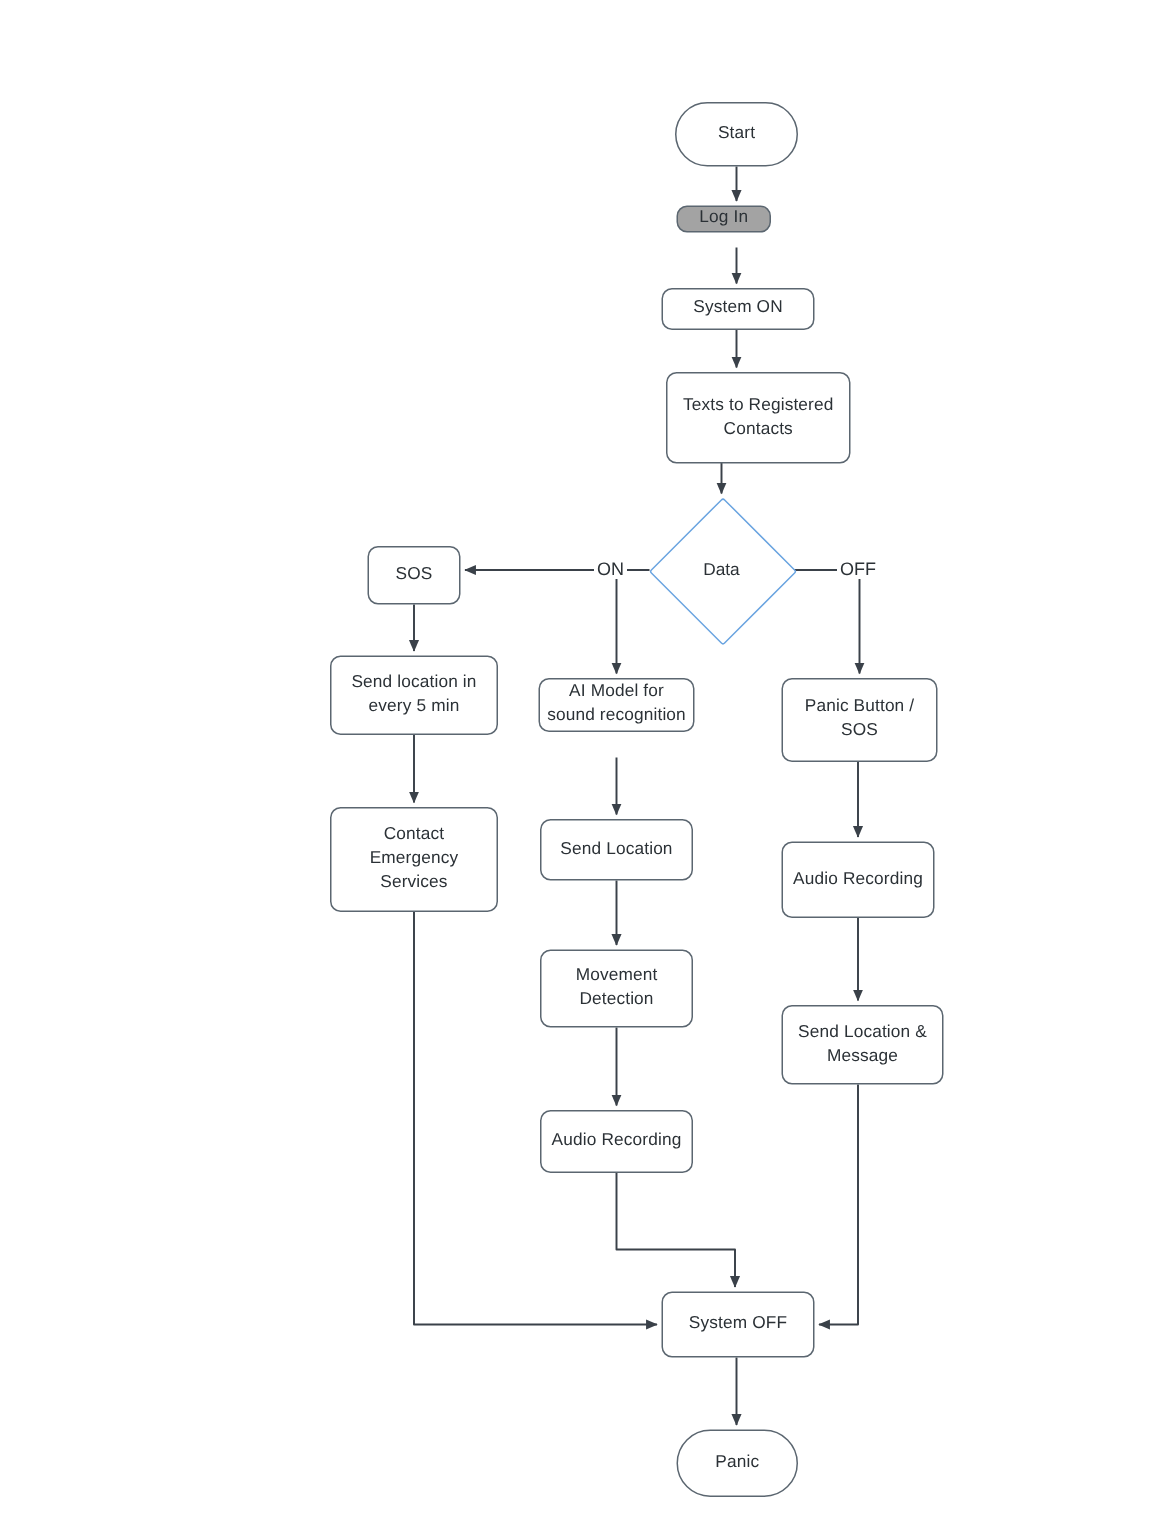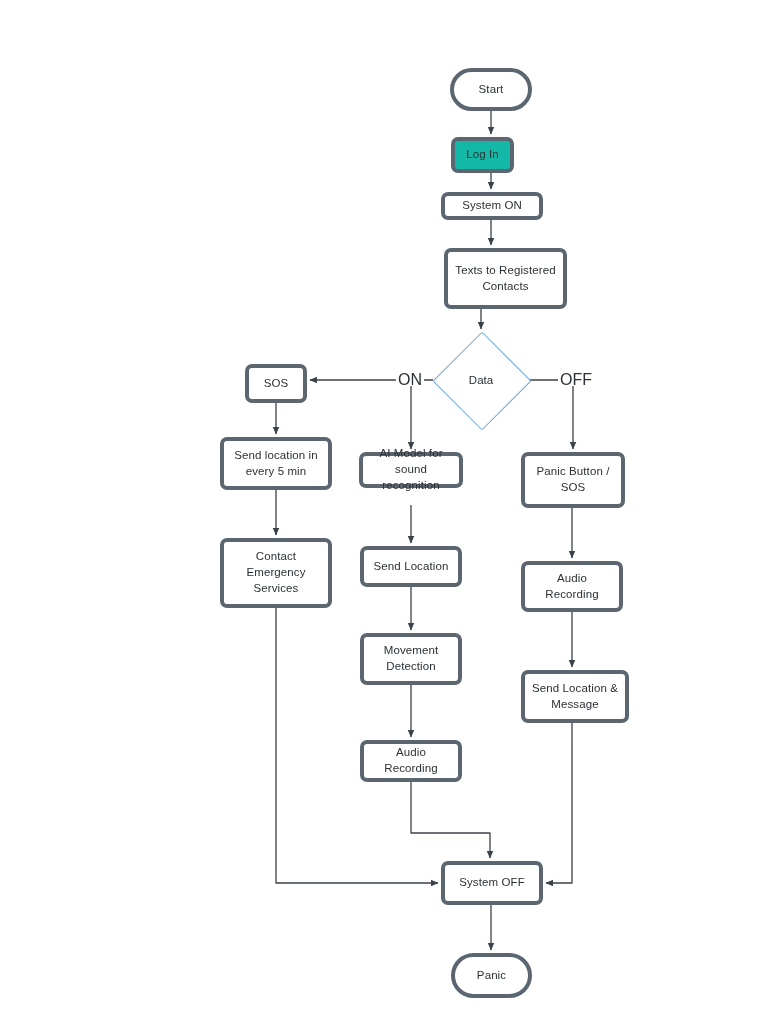--- a/index.html
+++ b/index.html
@@ -20,21 +20,21 @@
     left: 0;
     top: 0;
     width: 768px;
     height: 1024px;
     pointer-events: none;
   }
   .node {
     position: absolute;
     box-sizing: border-box;
     background: #ffffff;
-    border: 4px solid #6d28d9;
+    border: 1px solid #6d28d9;
     display: flex;
     align-items: center;
     justify-content: center;
     text-align: center;
     color: #2b3136;
     font-size: 11.5px;
     line-height: 1.38;
     letter-spacing: .1px;
     border-radius: 7px;
     padding: 2px 4px;
@@ -63,21 +63,21 @@
   }
   .diamond .dlabel {
     position: relative;
     z-index: 2;
     font-size: 11.5px;
     color: #2b3136;
   }
   .edge-label {
     position: absolute;
     background: #ffffff;
-    font-size: 16px;
+    font-size: 12px;
     color: #2b3136;
     padding: 0 2px;
     line-height: 13px;
   }
 </style>
 </head>
 <body>
 
 <div id="page">
 
@@ -104,21 +104,21 @@
         <path d="M411,782 L411,833 L490,833 L490,858" stroke="#3a4149" marker-end="url(#arrowhead)"></path>
         <path d="M572,508 L572,558" stroke="#3a4149" marker-end="url(#arrowhead)"></path>
         <path d="M572,612 L572,667" stroke="#3a4149" marker-end="url(#arrowhead)"></path>
         <path d="M572,723 L572,883 L546,883" stroke="#3a4149" marker-end="url(#arrowhead)"></path>
         <path d="M491,905 L491,950" stroke="#3a4149" marker-end="url(#arrowhead)"></path>
       </g>
   </svg>
 
   <div id="node-layer">
       <div class="node terminator" style="left: 450px; top: 68px; width: 82px; height: 43px; border-color: rgb(91, 102, 112); background: rgb(255, 255, 255); color: rgb(43, 49, 54); border-radius: 22px;">Start</div>
-      <div class="node" style="left: 451px; top: 137px; width: 63px; height: 36px; border-color: rgb(91, 102, 112); background: #14b8a6; color: rgb(43, 49, 54);">Log In</div>
+      <div class="node" style="left: 451px; top: 137px; width: 63px; height: 18px; border-color: rgb(91, 102, 112); background: #a3a3a3; color: rgb(43, 49, 54);">Log In</div>
       <div class="node" style="left: 441px; top: 192px; width: 102px; height: 28px; border-color: rgb(91, 102, 112); background: rgb(255, 255, 255); color: rgb(43, 49, 54);">System ON</div>
       <div class="node" style="left: 444px; top: 248px; width: 123px; height: 61px; border-color: rgb(91, 102, 112); background: rgb(255, 255, 255); color: rgb(43, 49, 54);">Texts to Registered
 Contacts</div>
       <div class="diamond" style="left: 433px; top: 332px; width: 96px; height: 96px;">
         <div class="dshape" style="border-color: rgb(106, 164, 224);"></div>
         <div class="dlabel">Data</div>
       </div>
       <div class="node" style="left: 245px; top: 364px; width: 62px; height: 39px; border-color: rgb(91, 102, 112); background: rgb(255, 255, 255); color: rgb(43, 49, 54);">SOS</div>
       <div class="node" style="left: 220px; top: 437px; width: 112px; height: 53px; border-color: rgb(91, 102, 112); background: rgb(255, 255, 255); color: rgb(43, 49, 54);">Send location in
 every 5 min</div>

